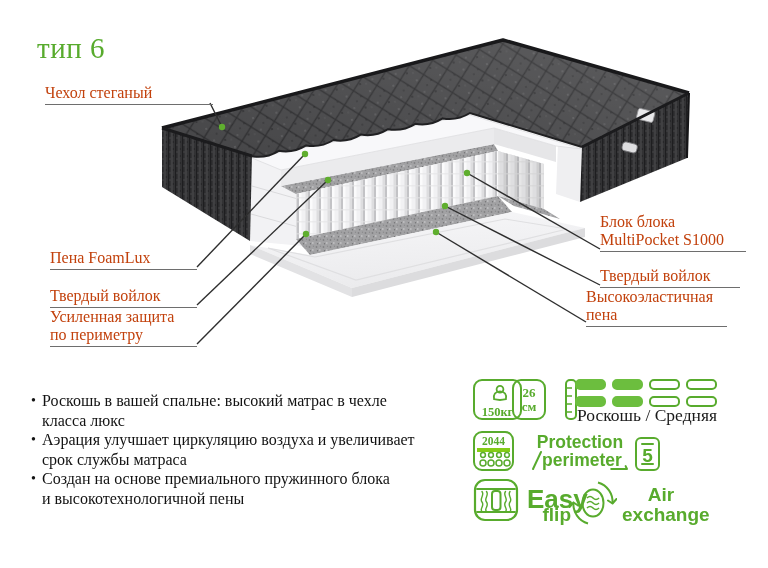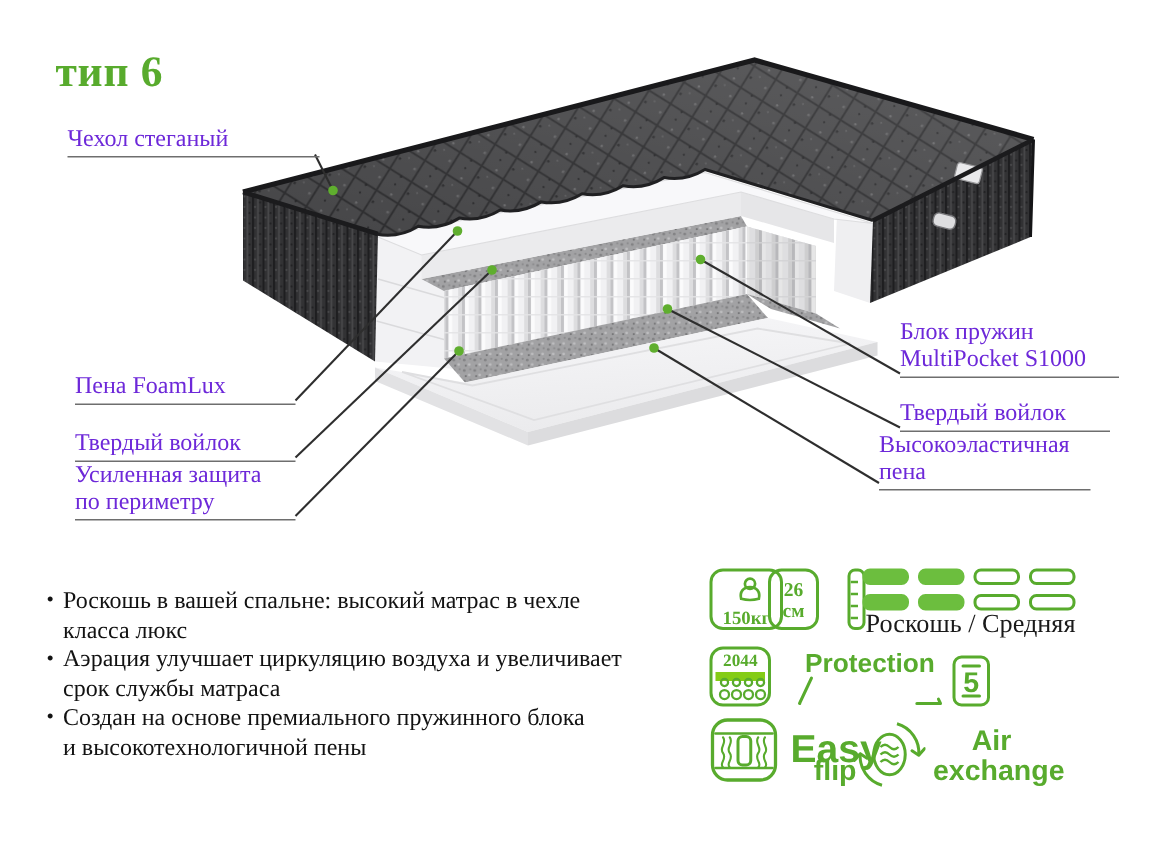--- a/index.html
+++ b/index.html
@@ -1,23 +1,23 @@
 <!DOCTYPE html>
 <html style="--green: #58ab2d; --bar-fill: #6cbe3e; --label-ink: #1b1b1b;"><head>
 <meta charset="utf-8">
 <style>
   :root{ --green:#58ab2d; --bar-fill:#6cbe3e; --ink:#1c1c1c; --uline:#6e6e6e; }
   html,body{margin:0;padding:0;background:#fff;}
   .stage{position:relative;width:768px;height:568px;background:#ffffff;overflow:hidden;
          font-family:"Liberation Serif","DejaVu Serif",serif;color:var(--ink);}
   .abs{position:absolute;}
   .pre{white-space:pre-line;}
-  .title{left:37px;top:32px;font-size:29px;font-weight:bold;color:var(--green);letter-spacing:0.5px;}
+  .title{left:37px;top:32px;font-size:29px;font-weight:normal;color:var(--green);letter-spacing:0.5px;}
   svg.illu{left:0;top:0;}
-  .lbl{font-size:16px;line-height:18px;color:#6d28d9;border-bottom:1.5px solid var(--uline);
+  .lbl{font-size:16px;line-height:18px;color:#c2410c;border-bottom:1.5px solid var(--uline);
        padding-bottom:2px;}
   .bullets{left:31px;top:391px;width:430px;list-style:none;margin:0;padding:0;}
   .bullets li{position:relative;padding-left:11px;font-size:16px;line-height:19.5px;margin:0;color:#121212;}
   .bullets li::before{content:"\2022";position:absolute;left:0;top:0;font-size:14px;}
   
   .card{border:2px solid var(--green);border-radius:9px;box-sizing:border-box;}
   .gtxt{color:var(--green);font-weight:bold;text-align:center;}
   .sans{font-family:"Liberation Sans","DejaVu Sans",sans-serif;}
   .fgrid{display:grid;grid-template-columns:repeat(4,31px);grid-auto-rows:11px;column-gap:6px;row-gap:6px;}
   .fbar{border:2px solid var(--green);border-radius:5px;box-sizing:border-box;background:#fff;}
@@ -153,21 +153,21 @@
     </g>
   </svg>
 
   <div class="abs title">тип 6</div>
 
   <div class="abs lbl" style="left:45px;top:84px;width:168px;">Чехол стеганый</div>
   <div class="abs lbl" style="left:50px;top:249px;width:147px;">Пена FoamLux</div>
   <div class="abs lbl" style="left:50px;top:287px;width:147px;">Твердый войлок</div>
   <div class="abs lbl pre" style="left:50px;top:308px;width:147px;">Усиленная защита
 по периметру</div>
-  <div class="abs lbl pre" style="left:600px;top:213px;width:146px;">Блок пружин
+  <div class="abs lbl pre" style="left:600px;top:213px;width:146px;">Блок блока
 MultiPocket S1000</div>
   <div class="abs lbl" style="left:600px;top:267px;width:140px;">Твердый войлок</div>
   <div class="abs lbl pre" style="left:586px;top:288px;width:141px;">Высокоэластичная
 пена</div>
 
   <ul class="abs bullets">
     <li class="pre">Роскошь в вашей спальне: высокий матрас в чехле
 класса люкс</li>
     <li class="pre">Аэрация улучшает циркуляцию воздуха и увеличивает
 срок службы матраса</li>
@@ -199,37 +199,38 @@
       <div class="fbar"></div>
       <div class="fbar"></div>
       <div class="fbar fill"></div>
       <div class="fbar fill"></div>
       <div class="fbar"></div>
       <div class="fbar"></div>
     </div>
   <div class="abs firmlabel" style="left:577px;top:405px;width:160px;">Роскошь / Средняя</div>
 
   <div class="abs card" style="left:473px;top:431px;width:41px;height:40px;">
-    <div class="abs gtxt" style="left:2px;top:2px;width:33px;font-size:11.5px;border-bottom:6px solid #84cc16;padding-bottom:1px;">2044</div>
+    <div class="abs gtxt" style="left:2px;top:2px;width:33px;font-size:11.5px;border-bottom:4px solid #84cc16;padding-bottom:1px;">2044</div>
     <svg class="abs" style="left:3px;top:18px;" width="34" height="18" viewBox="0 0 34 18">
       <g fill="none" stroke="#58ab2d" stroke-width="1.5">
         <circle cx="5" cy="4" r="2.4"></circle>
           <circle cx="13" cy="4" r="2.4"></circle>
           <circle cx="21" cy="4" r="2.4"></circle>
           <circle cx="29" cy="4" r="2.4"></circle>
         <circle cx="5" cy="12" r="3"></circle>
           <circle cx="13" cy="12" r="3"></circle>
           <circle cx="21" cy="12" r="3"></circle>
           <circle cx="29" cy="12" r="3"></circle>
       </g>
     </svg>
   </div>
 
   <div class="abs" style="left:526px;top:431px;width:108px;height:42px;">
     <div class="abs gtxt sans" style="left:6px;top:1px;width:96px;font-size:17.5px;">Protection</div>
+    <div class="abs gtxt sans" style="left:8px;top:19px;width:96px;font-size:17.5px;">perimeter</div>
     <svg class="abs" style="left:0;top:0;" width="108" height="42" viewBox="0 0 108 42">
       <path d="M15,21 L7,38 L101,38 L93,21" fill="none" stroke="#58ab2d" stroke-width="2" stroke-linejoin="round" stroke-linecap="round" stroke-dasharray="19 78 19"></path>
     </svg>
   </div>
 
   <div class="abs card" style="left:635px;top:437px;width:25px;height:34px;border-radius:6px;">
     <div class="g-line" style="left:4px;right:4px;top:4px;height:2px;"></div>
     <div class="abs gtxt sans" style="left:0;top:6px;width:21px;font-size:19px;">5</div>
     <div class="g-line" style="left:4px;right:4px;bottom:4px;height:2px;"></div>
   </div>

